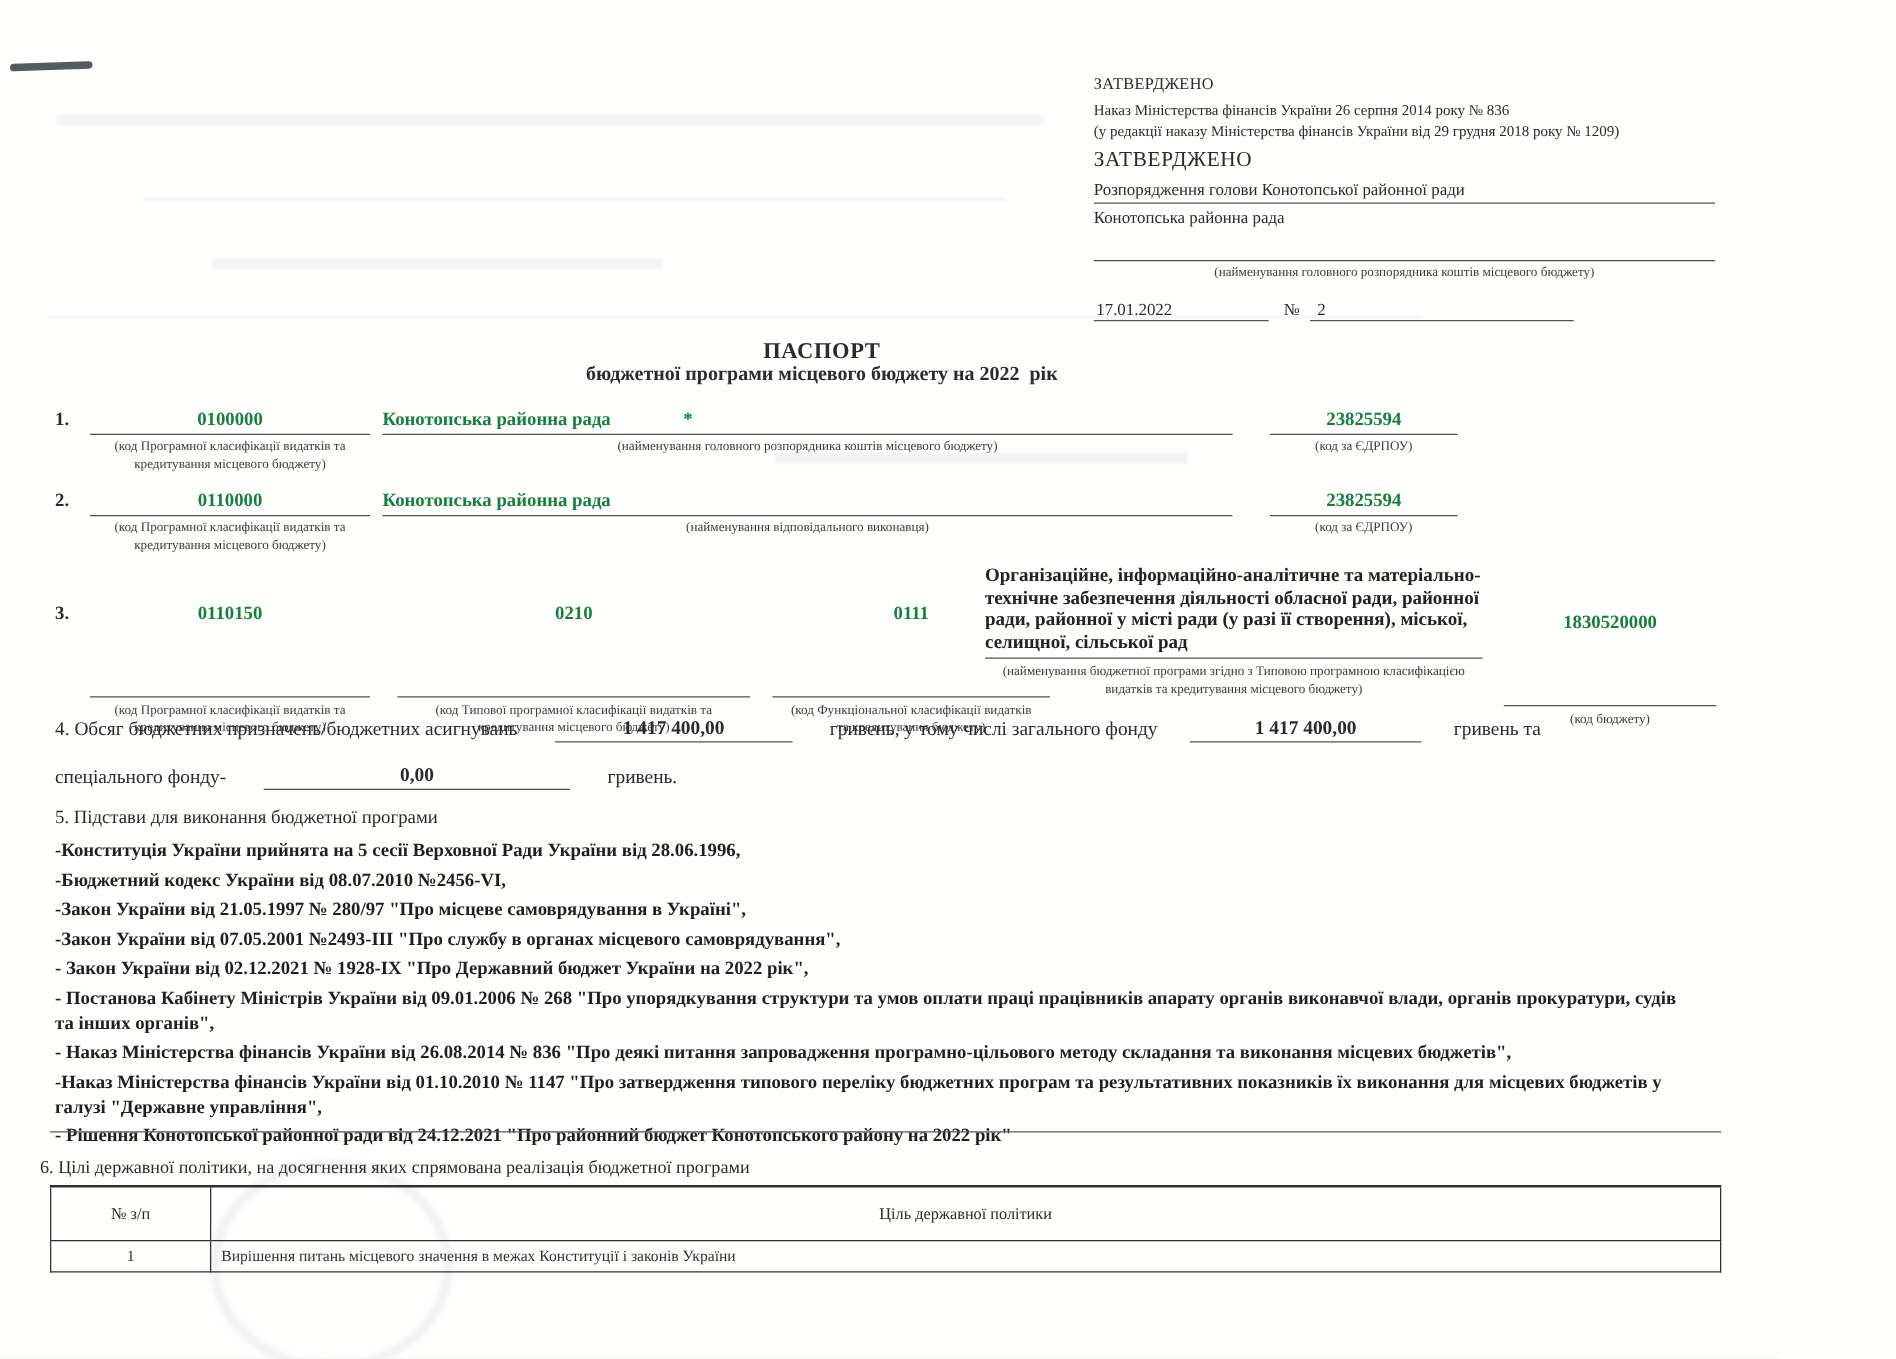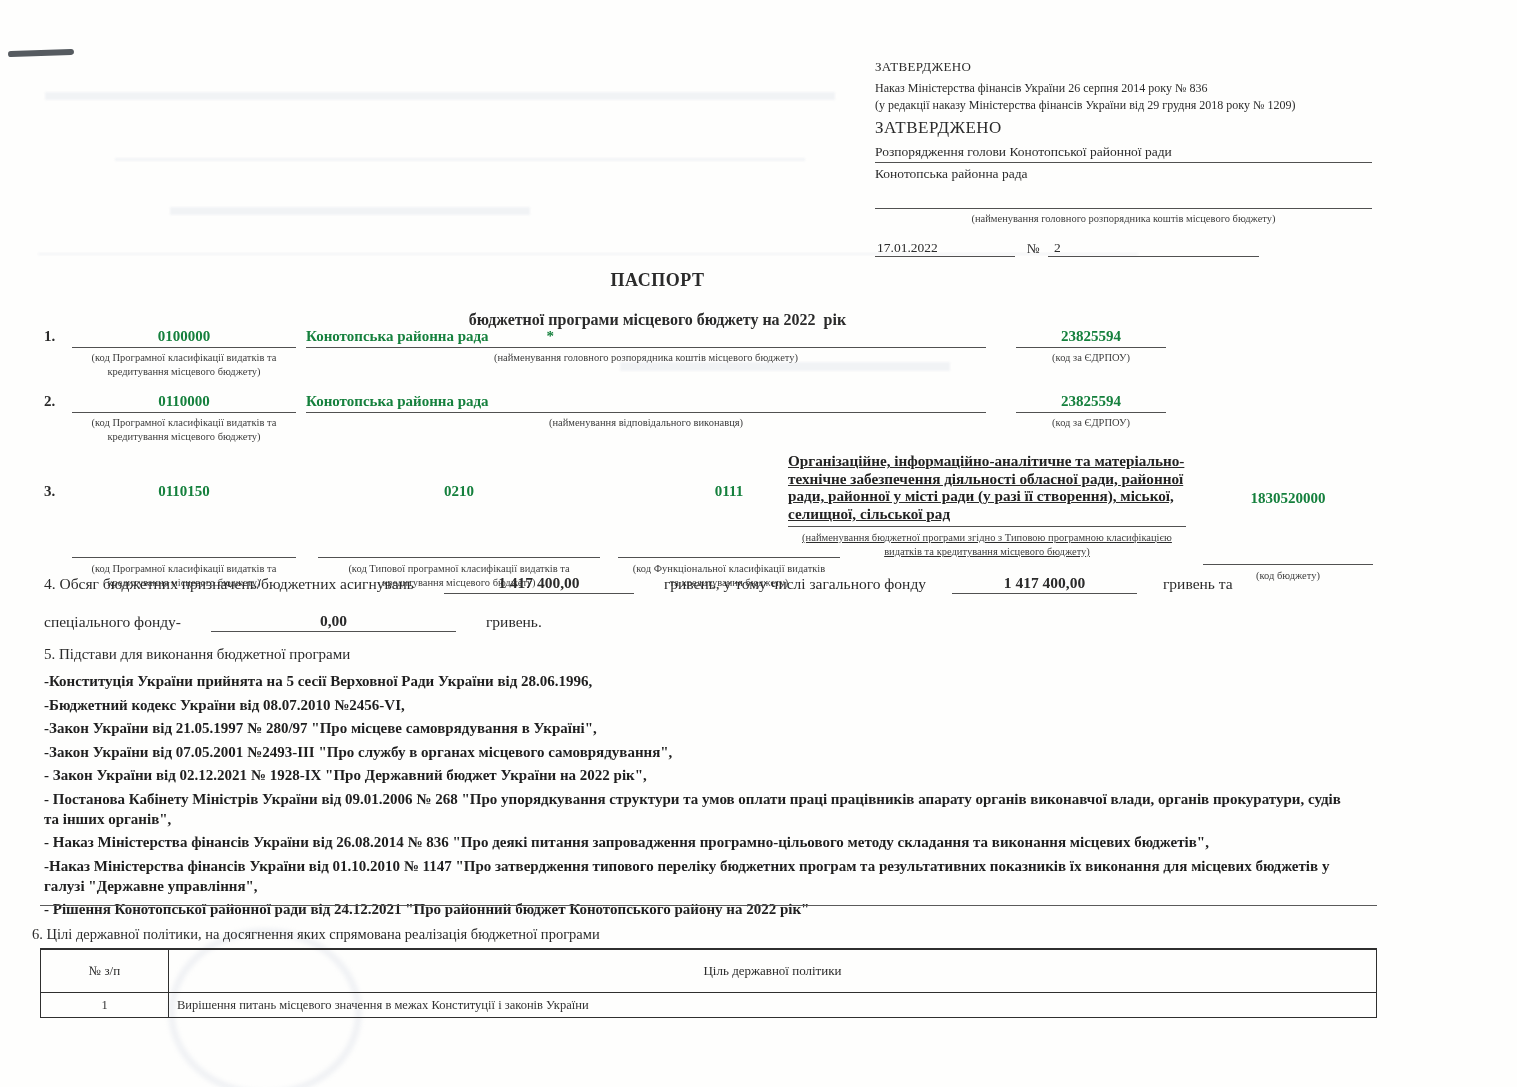--- a/index.html
+++ b/index.html
@@ -19,28 +19,28 @@
   .center{text-align:center;}
   
   .approved-order{left:875px;top:58px;width:560px;font-size:12px;line-height:1.45;}
   .approved-order .t{font-size:13px;letter-spacing:.3px;margin-bottom:3px;}
   .approved-local{left:875px;top:118px;width:497px;}
   .approved-local .t{font-size:17px;letter-spacing:.5px;margin-bottom:6px;}
   .approved-local .order-line{font-size:13.5px;padding-bottom:2px;border-bottom:1.4px solid #515151;}
   .approved-local .org{font-size:13.5px;padding-top:3px;}
   .approved-local .fill-line{height:26px;border-bottom:1.4px solid #515151;}
   .approved-local .cap{margin-top:3px;}
-  .date-row{display:flex;align-items:flex-end;margin-top:14px;font-size:13.5px;}
+  .date-row{display:flex;align-items:flex-start;margin-top:14px;font-size:13.5px;}
   .date-row .date{width:138px;border-bottom:1.2px solid #515151;padding-left:2px;}
   .date-row .no-label{margin:0 8px 0 12px;}
   .date-row .no-value{width:205px;border-bottom:1.2px solid #515151;padding-left:6px;}
   
   .doc-title{left:0;top:270px;width:1315px;text-align:center;}
   .doc-title .l1{font-size:18px;font-weight:bold;letter-spacing:.5px;}
-  .doc-title .l2{font-size:16px;font-weight:bold;margin-top:20px;white-space:pre-wrap;}
+  .doc-title .l2{font-size:16px;font-weight:bold;margin-top:0;white-space:pre-wrap;}
   
   .rownum{font-size:15px;font-weight:bold;}
   .grp .val{padding-bottom:2px;}
   .grp .cap{margin-top:3px;}
   .name-star{margin-left:58px;font-weight:bold;}
   
   .g3 .box{height:74px;border-bottom:1.4px solid #515151;overflow:hidden;}
   .g3 .cap{margin-top:4px;}
   .g3 .code{padding-top:31px;text-align:center;}
   .g3 .bcode{padding-top:38px;text-align:center;}
@@ -139,21 +139,21 @@
     <div class="cap" style="width:210px;margin-left:auto;margin-right:auto;">(код Програмної класифікації видатків та кредитування місцевого бюджету)</div>
   </div>
   <div class="abs g3" style="left:318px;top:452px;width:282px;">
     <div class="box val code">0210</div>
     <div class="cap" style="width:262px;margin-left:auto;margin-right:auto;">(код Типової програмної класифікації видатків та кредитування місцевого бюджету)</div>
   </div>
   <div class="abs g3" style="left:618px;top:452px;width:222px;">
     <div class="box val code">0111</div>
     <div class="cap" style="width:200px;margin-left:auto;margin-right:auto;">(код Функціональної класифікації видатків та кредитування бюджету)</div>
   </div>
-  <div class="abs g3" style="left:788px;top:452px;width:398px;text-decoration:underline;">
+  <div class="abs g3" style="left:788px;top:452px;width:398px;">
     <div class="box pname">Організаційне, інформаційно-аналітичне та матеріально-технічне забезпечення діяльності обласної ради, районної ради, районної у місті ради (у разі її створення), міської, селищної, сільської рад</div>
     <div class="cap" style="width:380px;margin-left:auto;margin-right:auto;">(найменування бюджетної програми згідно з Типовою програмною класифікацією видатків та кредитування місцевого бюджету)</div>
   </div>
   <div class="abs g3" style="left:1203px;top:452px;width:170px;">
     <div class="box val bcode">1830520000</div>
     <div class="cap">(код бюджету)</div>
   </div>
 
   <div class="abs line4" style="left:44px;top:574px;width:1420px;">
     <span>4. Обсяг бюджетних призначень/бюджетних асигнувань</span>

